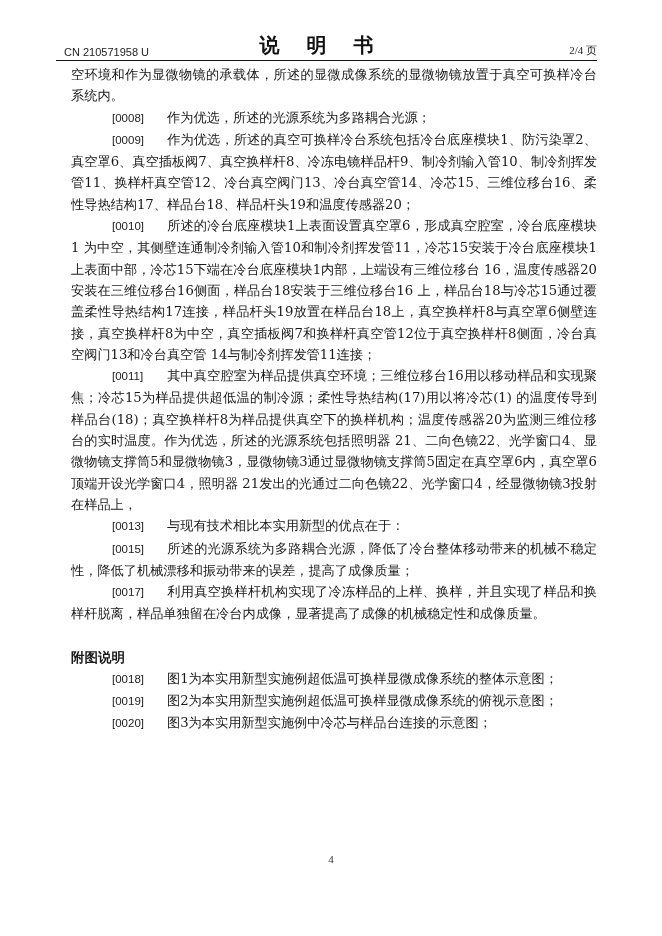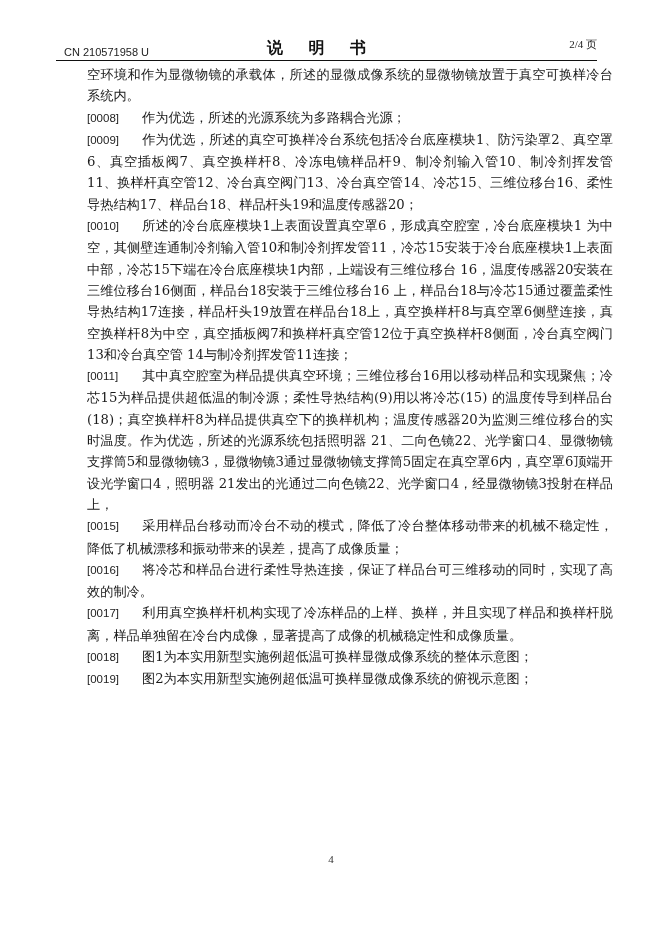--- a/index.html
+++ b/index.html
@@ -1,49 +1,51 @@
 <!DOCTYPE html>
 <html><head>
 <meta charset="utf-8">
 <style>
   html, body { margin:0; padding:0; background:#ffffff; }
   body { width:662px; height:936px; position:relative; overflow:hidden;
          font-family:"DejaVu Serif", "Liberation Serif", serif; color:#1a1a1a; }
   .header { position:absolute; left:56px; top:38px; width:541px; height:22px; }
   .hdr-left { position:absolute; left:8px; bottom:2px; font-family:Liberation Sans, sans-serif; font-size:11px; letter-spacing:0; color:#222; }
-  .hdr-title { position:absolute; left:0; right:10px; bottom:1px; text-align:center; font-family:"DejaVu Sans",sans-serif; font-size:16px; font-weight:bold; letter-spacing:10px; color:#111; }
-  .hdr-right { position:absolute; right:0; bottom:8px; font-size:11px; font-family:"Liberation Serif",serif; color:#222; }
+  .hdr-title { position:absolute; left:0; right:10px; bottom:1px; text-align:center; font-family:"DejaVu Sans",sans-serif; font-size:20px; font-weight:bold; letter-spacing:10px; color:#111; }
+  .hdr-right { position:absolute; right:0; bottom:2px; font-size:11px; font-family:"Liberation Serif",serif; color:#222; }
   .hdr-line { position:absolute; left:56px; top:60px; width:541px; height:0; border-top:1.5px solid #111; }
-  .body { position:absolute; left:87px; top:64px; width:526px; font-size:13.2px; line-height:21.3px; }
+  .body { position:absolute; left:71px; top:64px; width:526px; font-size:13.2px; line-height:21.3px; }
   .para { margin:0; text-align:justify; }
-  .pnum { font-family:"Liberation Sans","DejaVu Sans",sans-serif; font-size:11.5px; display:inline-block; width:55px; color:#222; }
+  .pnum { font-family:"Liberation Sans","DejaVu Sans",sans-serif; font-size:11.5px; display:inline-block; width:55px; color:#222;margin-left:41px; }
   .section-title { font-family:"DejaVu Sans",sans-serif; font-weight:bold; font-size:13.5px; margin-top:21px; line-height:22px; }
   .footer { position:absolute; left:0; width:662px; top:853px; text-align:center; font-size:11px; font-family:"Liberation Serif",serif; color:#333; }
 </style>
 </head>
 <body>
 
 <div class="header">
   <span class="hdr-left">CN 210571958 U</span>
   <span class="hdr-title">说 明 书</span>
   <span class="hdr-right">2/4 页</span>
 </div>
 <div class="hdr-line"></div>
 
 <div class="body">
   <p class="para">空环境和作为显微物镜的承载体，所述的显微成像系统的显微物镜放置于真空可换样冷台系统内。</p>
 
   <p class="para"><span class="pnum">[0008]</span><span>作为优选，所述的光源系统为多路耦合光源；</span></p>
   <p class="para"><span class="pnum">[0009]</span><span>作为优选，所述的真空可换样冷台系统包括冷台底座模块1、防污染罩2、真空罩6、真空插板阀7、真空换样杆8、冷冻电镜样品杆9、制冷剂输入管10、制冷剂挥发管11、换样杆真空管12、冷台真空阀门13、冷台真空管14、冷芯15、三维位移台16、柔性导热结构17、样品台18、样品杆头19和温度传感器20；</span></p>
   <p class="para"><span class="pnum">[0010]</span><span>所述的冷台底座模块1上表面设置真空罩6，形成真空腔室，冷台底座模块1 为中空，其侧壁连通制冷剂输入管10和制冷剂挥发管11，冷芯15安装于冷台底座模块1上表面中部，冷芯15下端在冷台底座模块1内部，上端设有三维位移台 16，温度传感器20安装在三维位移台16侧面，样品台18安装于三维位移台16 上，样品台18与冷芯15通过覆盖柔性导热结构17连接，样品杆头19放置在样品台18上，真空换样杆8与真空罩6侧壁连接，真空换样杆8为中空，真空插板阀7和换样杆真空管12位于真空换样杆8侧面，冷台真空阀门13和冷台真空管 14与制冷剂挥发管11连接；</span></p>
-  <p class="para"><span class="pnum">[0011]</span><span>其中真空腔室为样品提供真空环境；三维位移台16用以移动样品和实现聚焦；冷芯15为样品提供超低温的制冷源；柔性导热结构(9)用以将冷芯(15) 的温度传导到样品台(18)；真空换样杆8为样品提供真空下的换样机构；温度传感器20为监测三维位移台的实时温度。作为优选，所述的光源系统包括照明器 21、二向色镜22、光学窗口4、显微物镜支撑筒5和显微物镜3，显微物镜3通过显微物镜支撑筒5固定在真空罩6内，真空罩6顶端开设光学窗口4，照明器 21发出的光通过二向色镜22、光学窗口4，经显微物镜3投射在样品上，</span></p>
-  <p class="para"><span class="pnum">[0015]</span><span>采用样品台移动而冷台不动的模式，降低了冷台整体移动带来的机械不稳定性，降低了机械漂移和振动带来的误差，提高了成像质量；</span></p>
-  <p class="para"><span class="pnum">[0016]</span><span>将冷芯和样品台进行柔性导热连接，保证了样品台可三维移动的同时，实现了高效的制冷。</span></p>
+  <p class="para"><span class="pnum">[0011]</span><span>其中真空腔室为样品提供真空环境；三维位移台16用以移动样品和实现聚焦；冷芯15为样品提供超低温的制冷源；柔性导热结构(17)用以将冷芯(1) 的温度传导到样品台(18)；真空换样杆8为样品提供真空下的换样机构；温度传感器20为监测三维位移台的实时温度。作为优选，所述的光源系统包括照明器 21、二向色镜22、光学窗口4、显微物镜支撑筒5和显微物镜3，显微物镜3通过显微物镜支撑筒5固定在真空罩6内，真空罩6顶端开设光学窗口4，照明器 21发出的光通过二向色镜22、光学窗口4，经显微物镜3投射在样品上，</span></p>
+  <p class="para"><span class="pnum">[0013]</span><span>与现有技术相比本实用新型的优点在于：</span></p>
+  <p class="para"><span class="pnum">[0015]</span><span>所述的光源系统为多路耦合光源，降低了冷台整体移动带来的机械不稳定性，降低了机械漂移和振动带来的误差，提高了成像质量；</span></p>
   <p class="para"><span class="pnum">[0017]</span><span>利用真空换样杆机构实现了冷冻样品的上样、换样，并且实现了样品和换样杆脱离，样品单独留在冷台内成像，显著提高了成像的机械稳定性和成像质量。</span></p>
 
+  <div class="section-title">附图说明</div>
 
   <p class="para"><span class="pnum">[0018]</span><span>图1为本实用新型实施例超低温可换样显微成像系统的整体示意图；</span></p>
   <p class="para"><span class="pnum">[0019]</span><span>图2为本实用新型实施例超低温可换样显微成像系统的俯视示意图；</span></p>
+  <p class="para"><span class="pnum">[0020]</span><span>图3为本实用新型实施例中冷芯与样品台连接的示意图；</span></p>
 </div>
 
 <div class="footer">
   <span>4</span>
 </div>
 
 </body></html>

